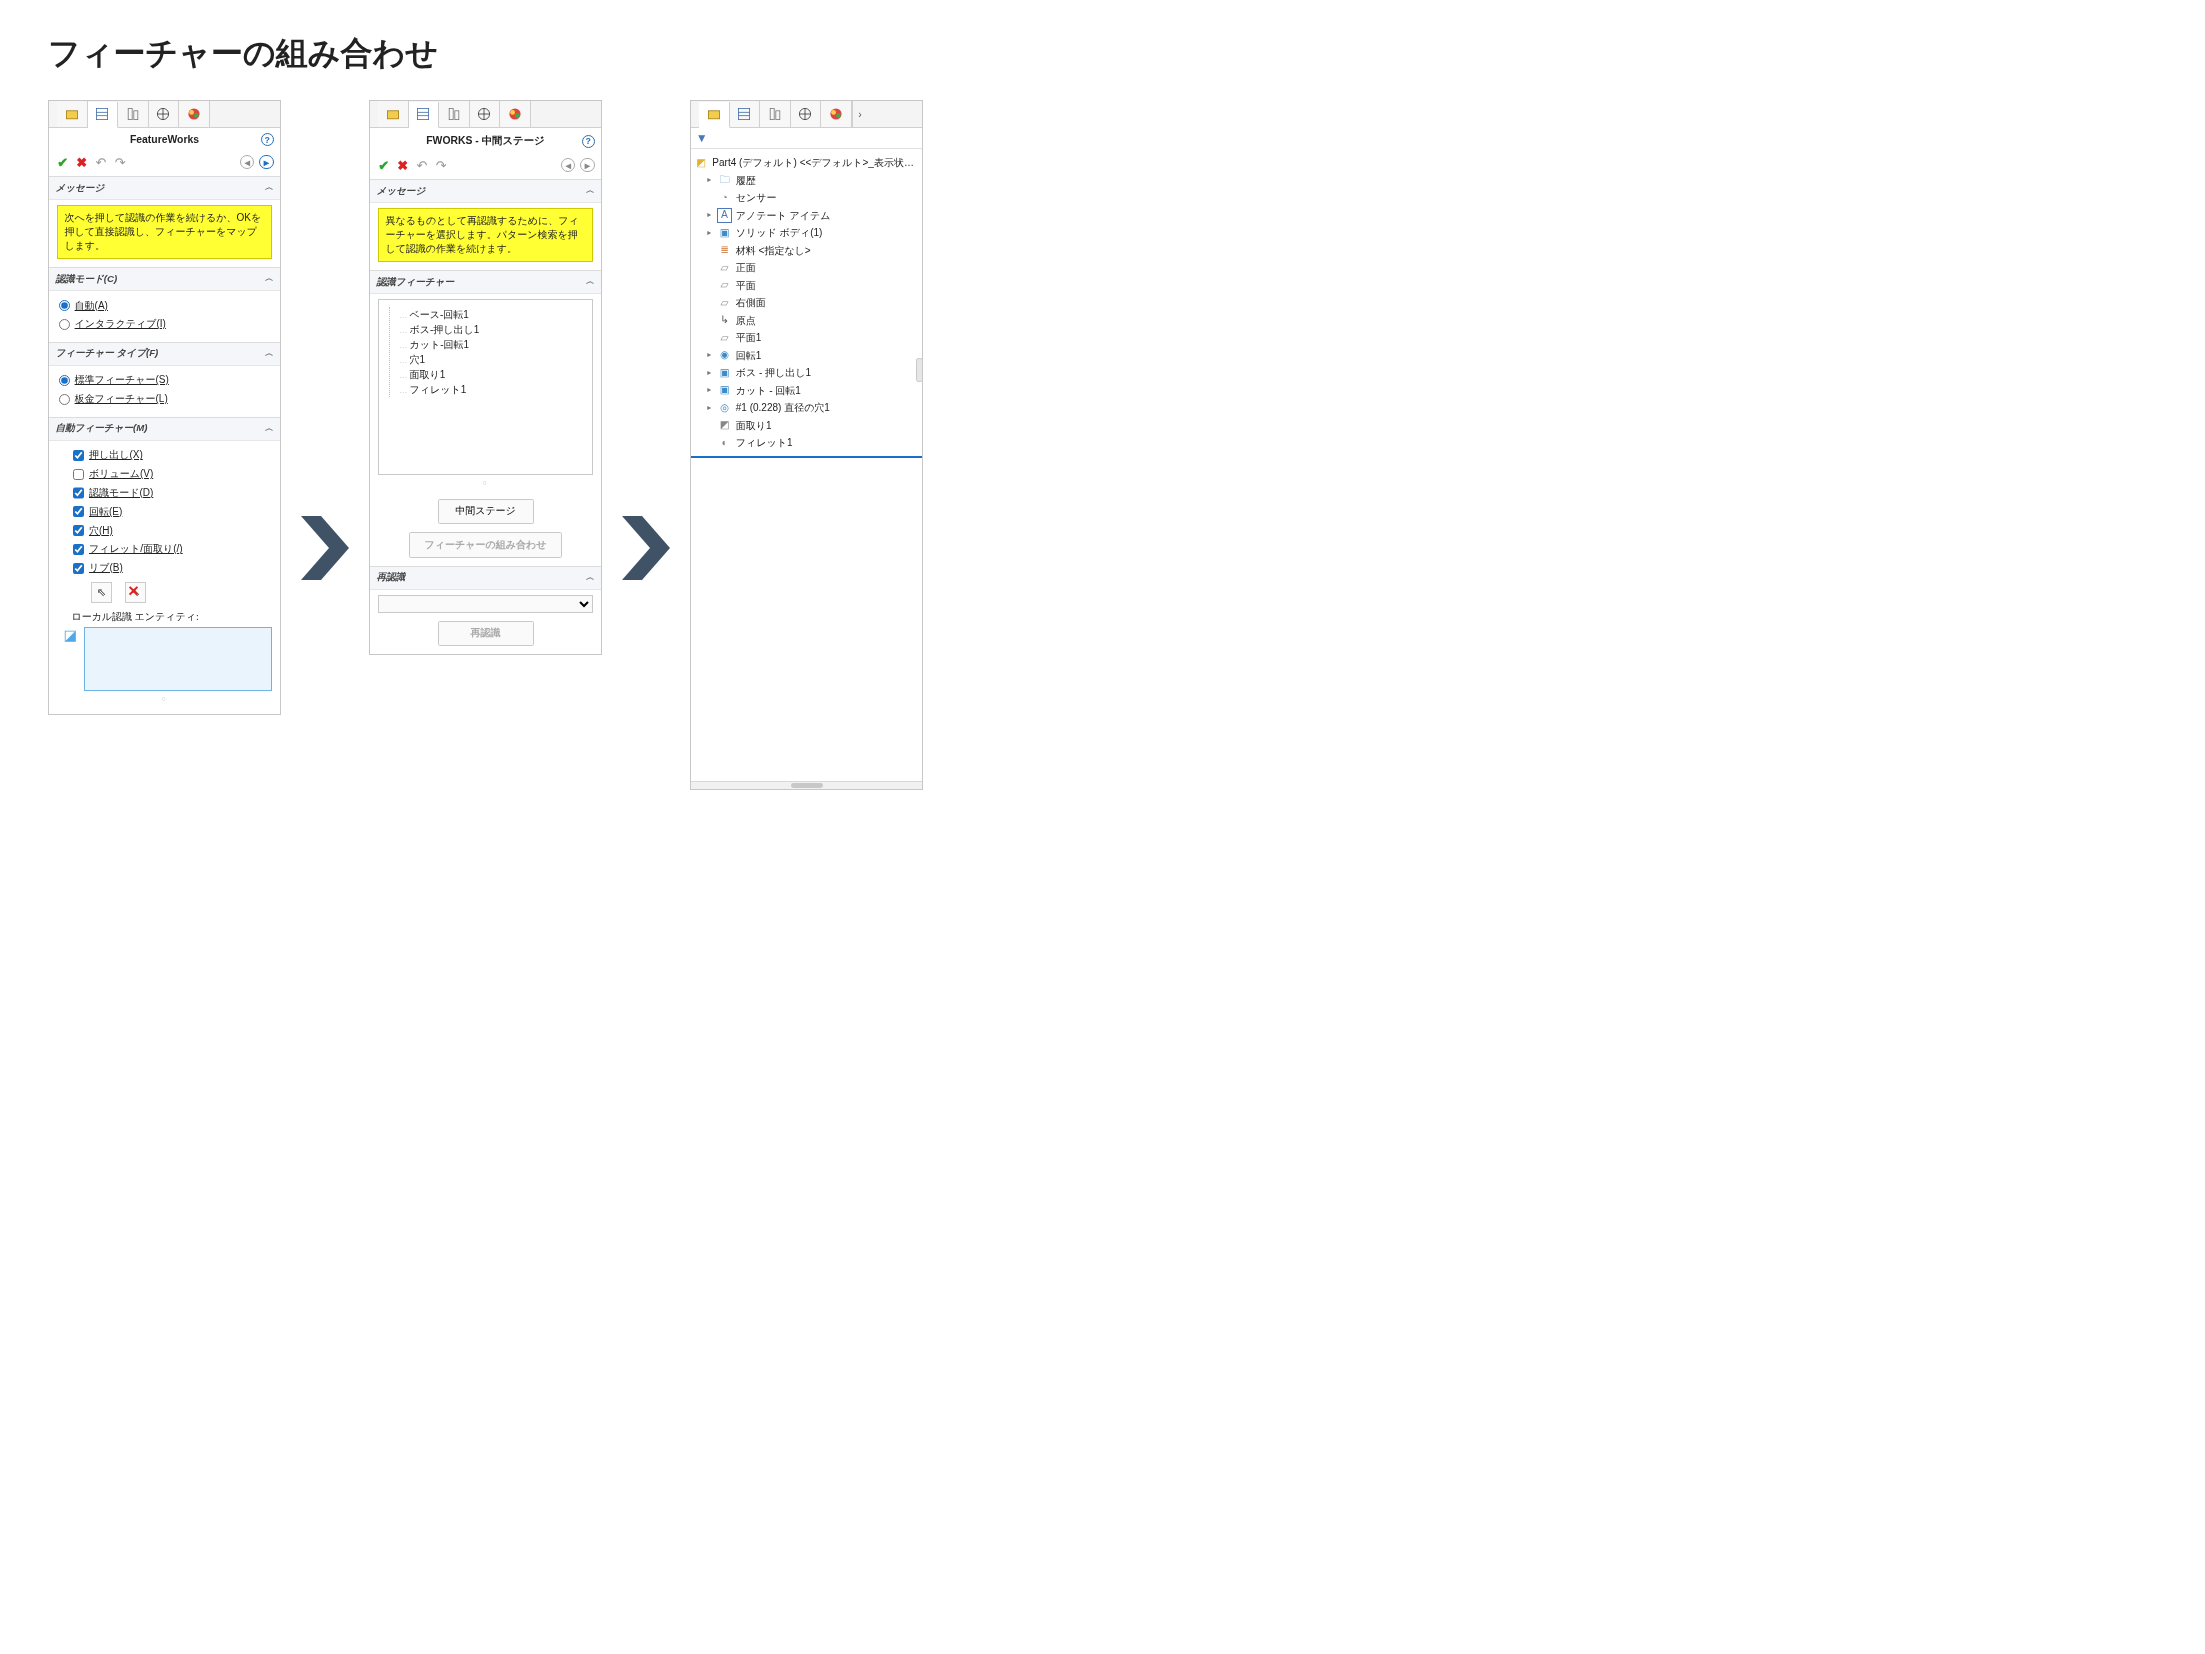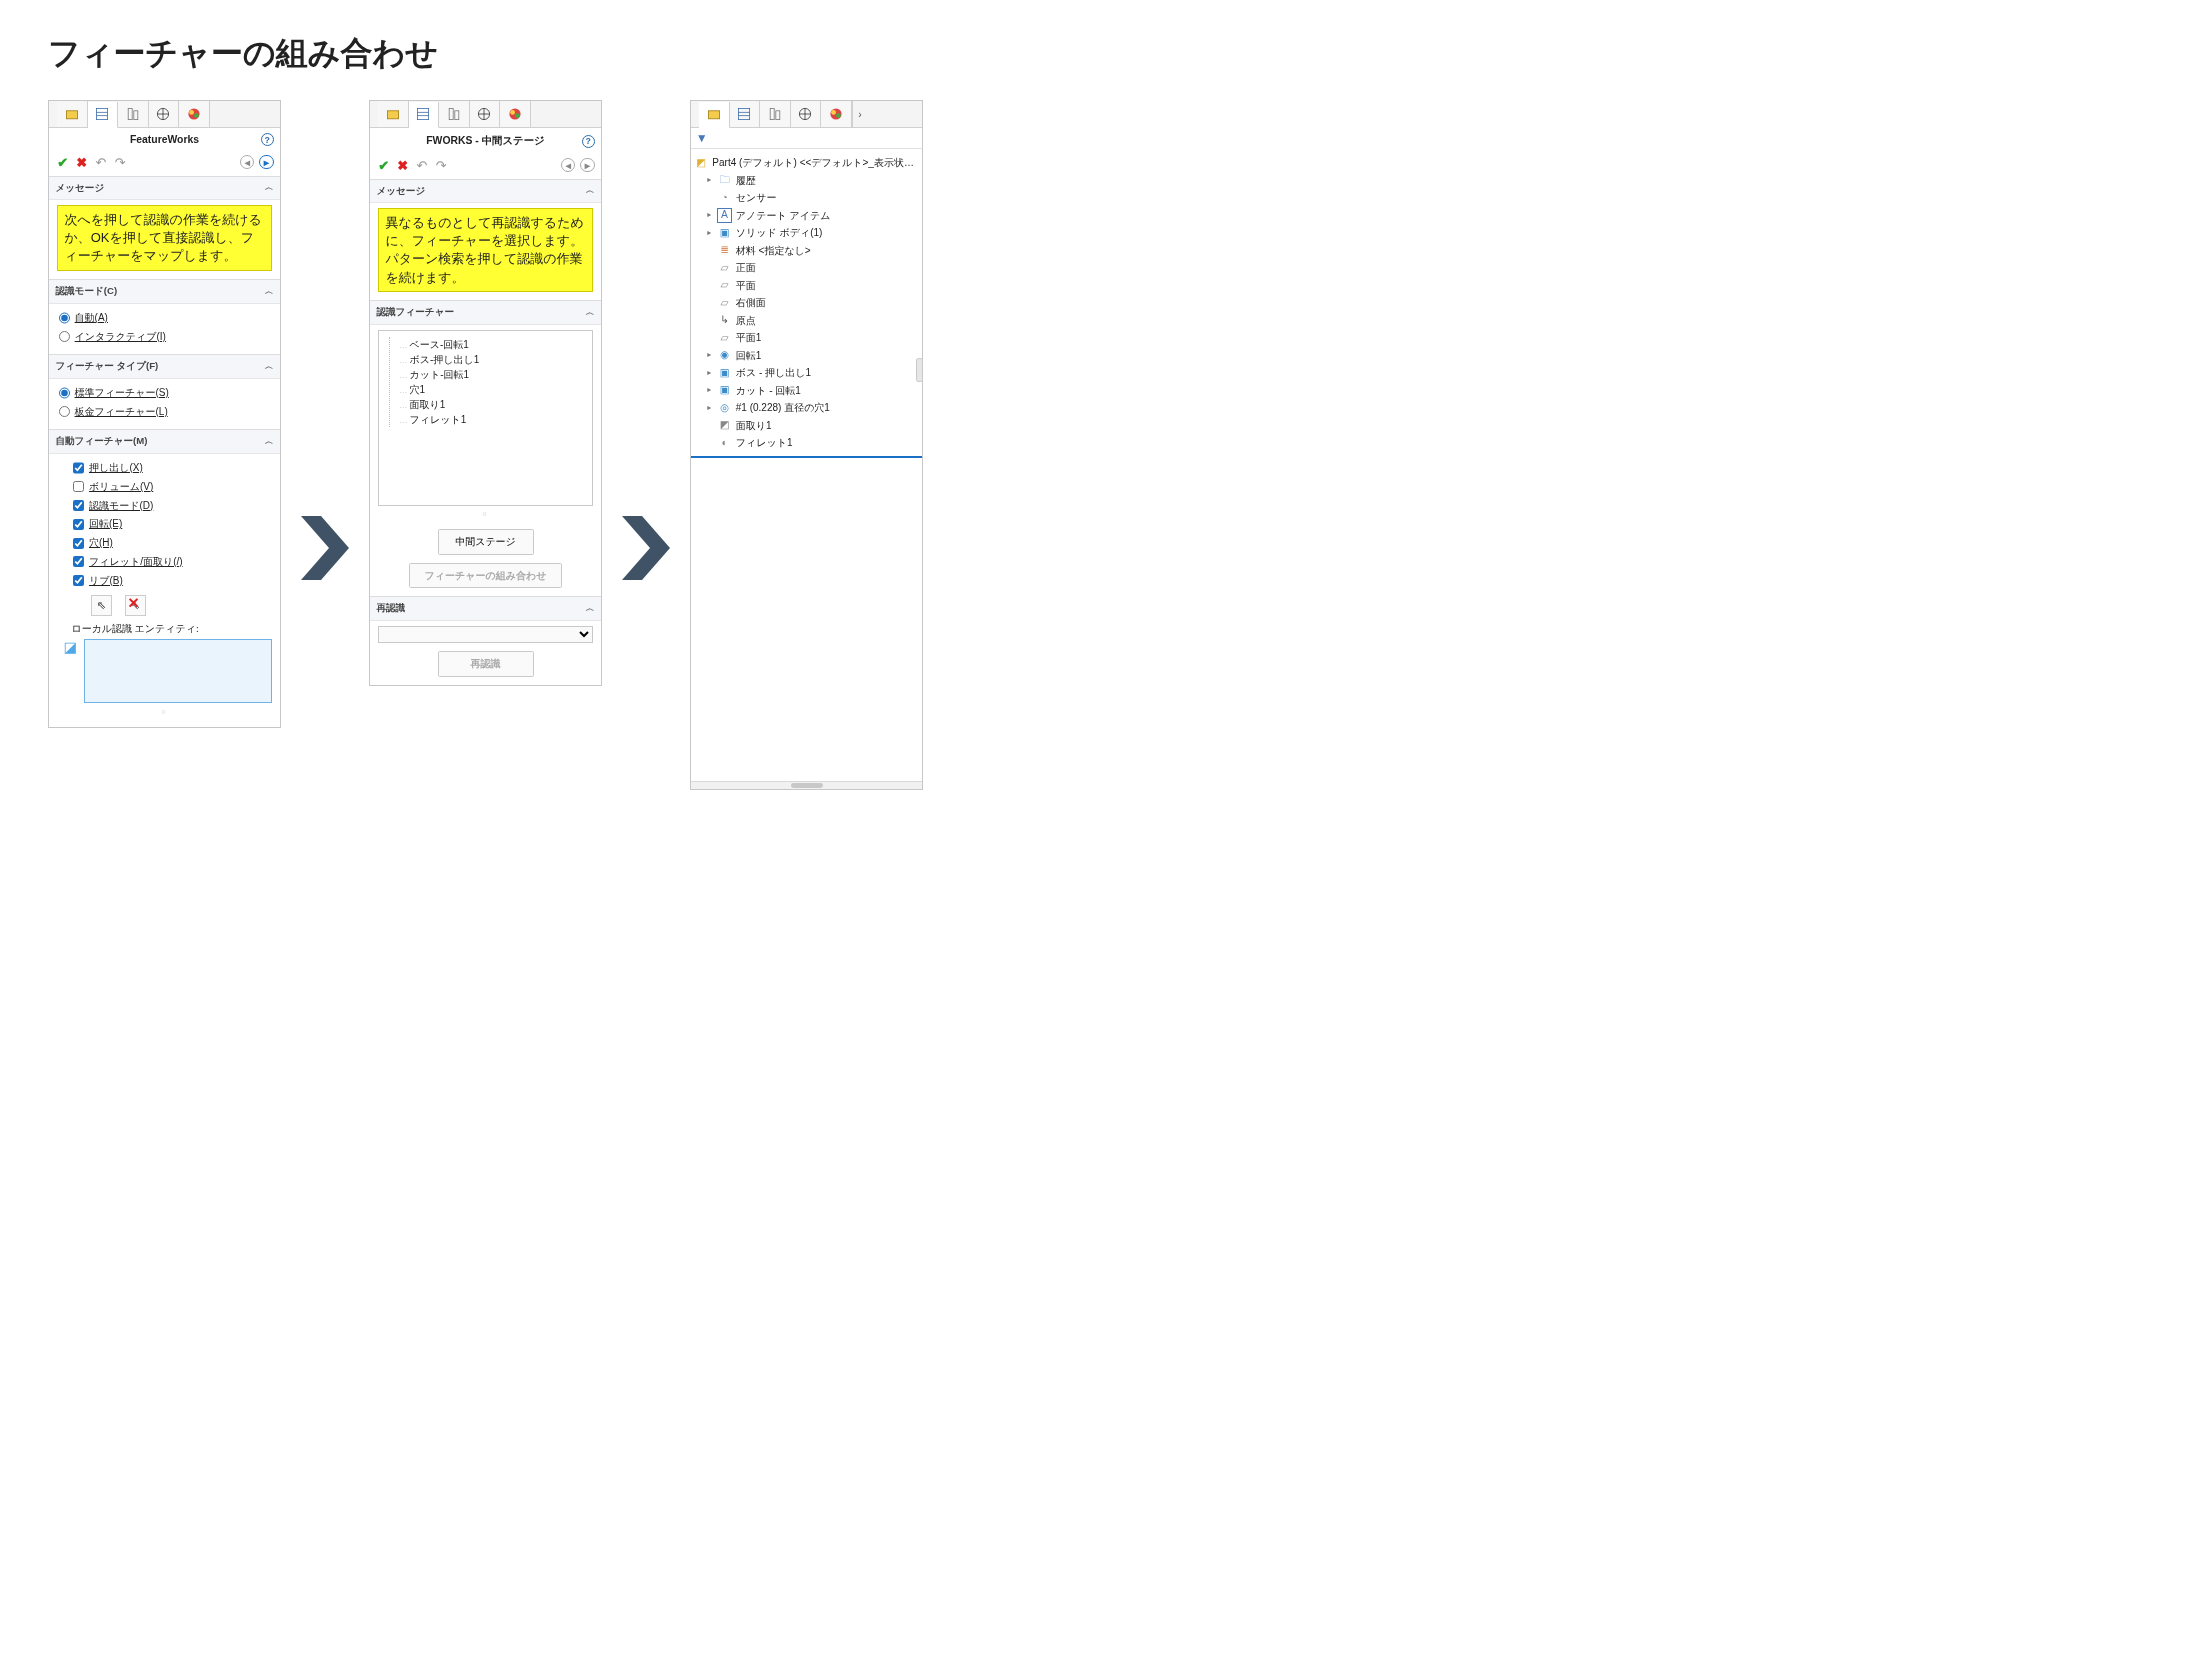--- a/index.html
+++ b/index.html
@@ -14,24 +14,24 @@
   .title-row { display: flex; align-items: center; justify-content: center; padding: 6.4px 4.8px; font-weight: bold; position:relative;}
   .title-row .help { position:absolute; right:6.4px; color:#2a6db0; border:0.8px solid #2a6db0; border-radius:50%; width:13px; height:13px; display:flex;align-items:center;justify-content:center;font-size:8.8px;font-weight:bold;}
   .action-row { display:flex; align-items:center; gap:4.8px; padding:3.2px 6.4px 6.4px 6.4px; }
   .action-row .spacer{flex:1;}
   .ico { width:14.4px; height:14.4px; display:flex; align-items:center; justify-content:center; font-size:13px;}
   .check{color:#2aa62a;font-weight:bold;}
   .cross{color:#d22;font-weight:bold;}
   .undo,.redo{color:#999;}
   .nav-l,.nav-r{border:0.8px solid #aaa;border-radius:50%;width:14.4px;height:14.4px;display:flex;align-items:center;justify-content:center;font-size:9.6px;color:#888;}
   .nav-r.active{color:#1a6fc7;border-color:#1a6fc7;}
-  .section-hdr { display:flex; align-items:center; padding:4.8px 6.4px; background:#f4f6f9; border-top:0.8px solid #dcdcdc; border-bottom:0.8px solid #e6e6e6; font-size:9.6px; color:#444; font-weight:bold;}
+  .section-hdr { display:flex; align-items:center; padding:4.8px 6.4px; background:#f4f6f9; border-top:0.8px solid #dcdcdc; border-bottom:0.8px solid #e6e6e6; font-size:9.6px; color:#444; font-weight:bold;font-style:italic;}
   .section-hdr .caret{margin-left:auto;color:#777;font-size:8.8px;}
   .section-body { padding:4.8px 8px 8px 8px; }
-  .msg-highlight { background:#ffff33; padding:4.8px 6.4px; font-size:13px; line-height:1.4; border:0.8px solid #d0c800;}
+  .msg-highlight { background:#ffff33; padding:4.8px 6.4px; font-size:10px; line-height:1.4; border:0.8px solid #d0c800;}
   .radio-row, .check-row { display:flex; align-items:center; gap:4.8px; padding:2.4px 1.6px; font-size:10px;text-decoration:underline; }
   input[type=radio],input[type=checkbox]{accent-color:#1a6fc7; width:11.2px;height:11.2px;}
   .sub-indent{padding-left:14.4px;}
   .icon-btn-row{display:flex;gap:13px;justify-content:flex-start;padding:4.8px 0 4.8px 34px;}
   .icon-box{width:21px;height:21px;border:0.8px solid #ccc;display:flex;align-items:center;justify-content:center;background:#fafafa;font-size:11.2px;}
   .local-label{font-size:10px;padding:1.6px 0 3.2px 14.4px;font-family:Liberation Serif, serif;}
   .face-select{display:flex;gap:4.8px;align-items:flex-start;padding-left:6.4px;}
   .face-ico{width:16px;height:16px;color:#4fa8e8;font-size:14.4px;}
   .face-box{flex:1;height:64px;border:0.8px solid #6fb3e6;background:#eaf4fd;}
   .tree-list{border:0.8px solid #c9c9c9;background:#fff;min-height:176px;padding:6.4px;font-size:10px;line-height:1.5;}

